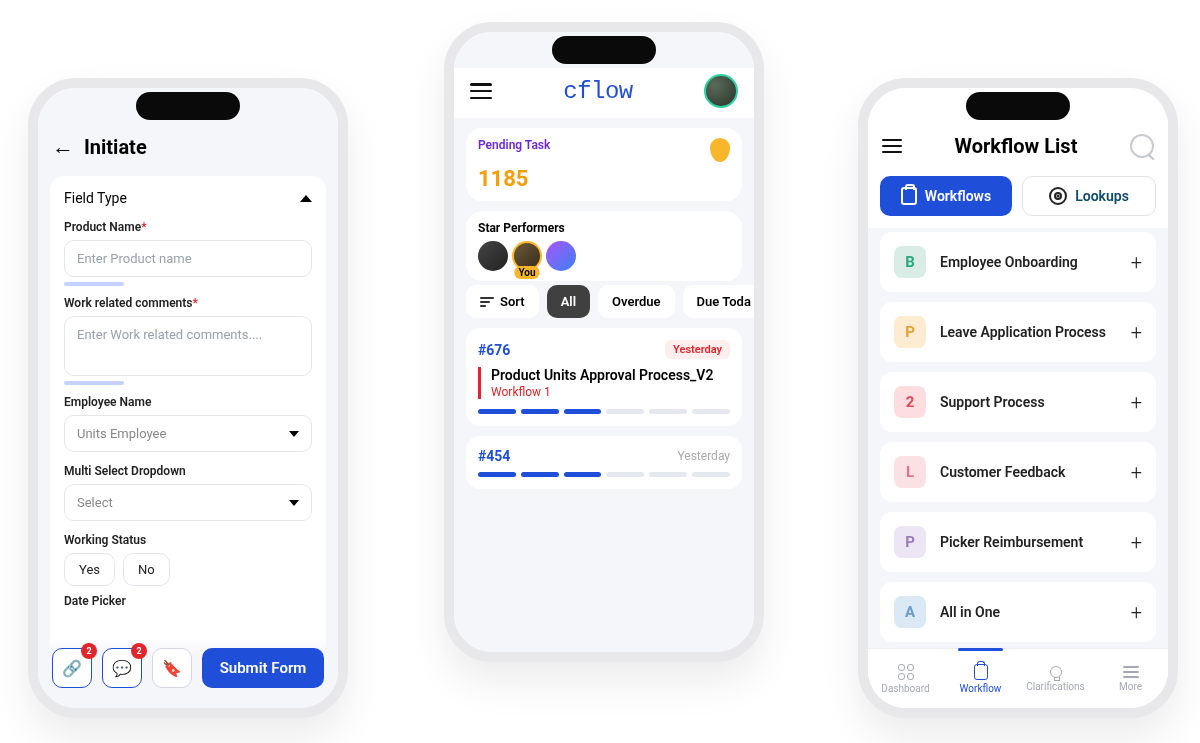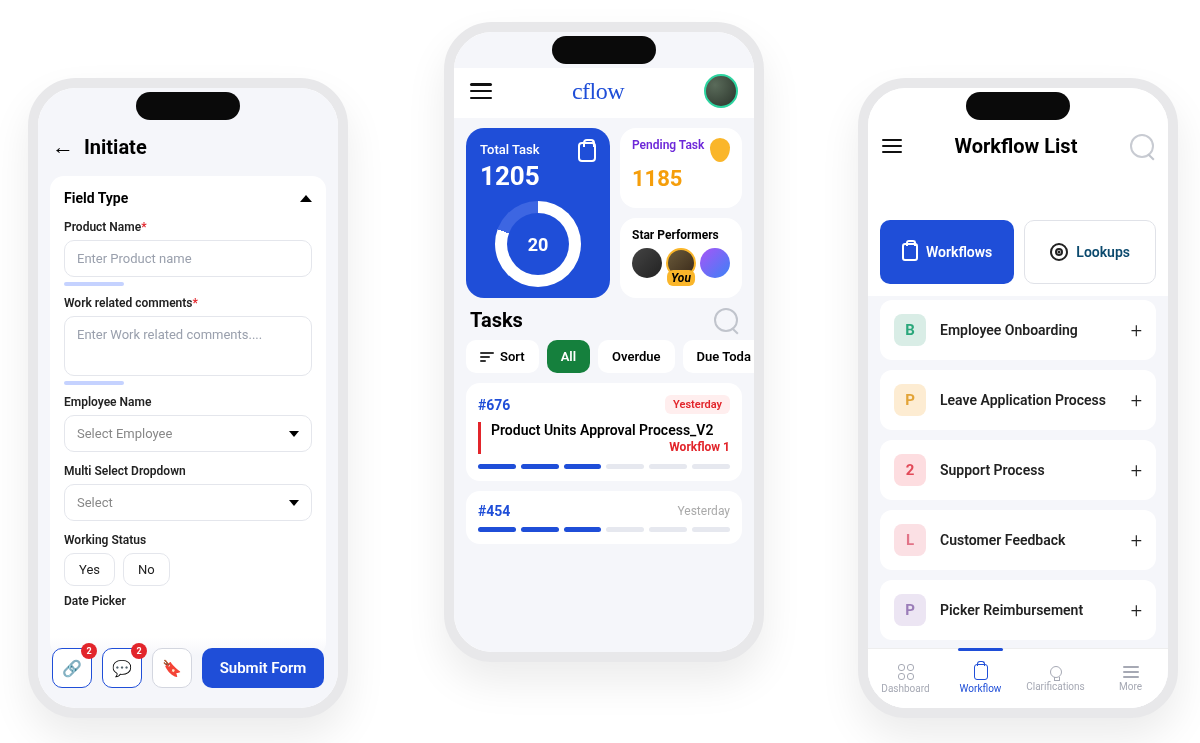--- a/index.html
+++ b/index.html
@@ -39,21 +39,21 @@
   .p1-back { font-size: 22px; font-weight: 600; margin-right: 10px; cursor:pointer;}
   .p1-title { font-size: 20px; font-weight: 700; }
 
   .p1-card {
     margin: 6px 12px 0;
     background:#fff; border-radius:14px;
     padding: 14px 14px 0;
     height: 480px;
     overflow: hidden;
   }
-  .p1-section-head { display:flex; justify-content:space-between; align-items:center; font-weight:700; font-size:14px; margin-bottom:14px;}
+  .p1-section-head { display:flex; justify-content:space-between; align-items:center; font-weight:400; font-size:14px; margin-bottom:14px;}
   .caret-up { width:0;height:0;border-left:6px solid transparent;border-right:6px solid transparent;border-bottom:7px solid #000;}
   .p1-label { font-size:12px; font-weight:600; margin: 8px 0 6px; color:#222;}
   .req { color:#e2252b; }
   .p1-input, .p1-textarea, .p1-select {
     width:100%; border:1px solid #e4e6ec; border-radius:10px;
     padding: 10px 12px; font-size:13px; color:#9aa0ad; background:#fff;
   }
   .p1-textarea { height: 60px; }
   .p1-select { display:flex; justify-content:space-between; align-items:center; color:#888;}
   .caret-down { width:0;height:0;border-left:5px solid transparent;border-right:5px solid transparent;border-top:6px solid #000;}
@@ -80,21 +80,21 @@
   }
   .p1-submit {
     flex:1; background:#1f4ed8; color:#fff; border:none; border-radius:10px;
     font-size:15px; font-weight:600;
   }
 
   
   .p2-head { display:flex; align-items:center; justify-content:space-between; padding: 6px 16px 10px; background:#fff;}
   .hamburger { width:22px; height:16px; display:flex; flex-direction:column; justify-content:space-between; cursor:pointer;}
   .hamburger span { height:2.5px; background:#111; border-radius:2px;}
-  .p2-logo { font-family: Liberation Serif, serif; color:#1f4ed8; font-size:24px; font-weight:500; letter-spacing:-.5px;}
+  .p2-logo { font-family: Liberation Mono, monospace; color:#1f4ed8; font-size:24px; font-weight:500; letter-spacing:-.5px;}
   .p2-avatar { width:34px; height:34px; border-radius:50%; background: radial-gradient(circle at 30% 30%, #5a6b5a, #2a332a); border:2px solid #2dd4a0;}
 
   .p2-cards { display:flex; gap:10px; padding:10px 12px 4px; background:#f5f6fa;}
   .p2-total {
     width:145px; height:170px; background:#1f4ed8; border-radius:18px; color:#fff;
     padding:14px; position:relative;
   }
   .p2-total-top { display:flex; justify-content:space-between; align-items:flex-start;}
   .p2-total-label { font-size:13px; font-weight:500;}
   .clip-icon { width:18px; height:20px; border:2px solid #fff; border-radius:4px; position:relative;}
@@ -111,57 +111,57 @@
   .p2-mini { background:#fff; border-radius:16px; padding:10px 12px; flex:1;}
   .p2-pending-top { display:flex; justify-content:space-between;}
   .p2-pending-label { font-size:12px; line-height:1.2; font-weight:600; color:#6d28d9;}
   .medal { width:20px;height:24px;background:#fab62a;border-radius:50% 50% 50% 50% / 40% 40% 60% 60%; position:relative;}
   .p2-pending-num { color:#f59e0b; font-size:22px; font-weight:700; margin-top:4px;}
   .p2-star-label { font-size:12px; font-weight:700; margin-bottom:6px;}
   .p2-stars { display:flex; gap:4px;}
   .p2-star-av { width:30px;height:30px;border-radius:50%; background:linear-gradient(135deg,#444,#222); position:relative;}
   .p2-star-av.you { border:2px solid #fab62a; background:linear-gradient(135deg,#6a5a3a,#3a2a1a);}
   .p2-star-av.c3 { background:linear-gradient(135deg,#a855f7,#3b82f6);}
-  .you-tag { position:absolute; bottom:-10px; left:50%; transform:translateX(-50%); background:#fab62a; font-size:12px; padding:1px 4px; border-radius:6px; font-weight:700;font-style:italic;}
+  .you-tag { position:absolute; bottom:-10px; left:50%; transform:translateX(-50%); background:#fab62a; font-size:10px; padding:1px 4px; border-radius:6px; font-weight:700;}
 
   .p2-tasks-head { display:flex; justify-content:space-between; align-items:center; padding:6px 16px 8px;}
   .p2-tasks-title { font-size:20px; font-weight:700;}
   .search-circ { width:24px;height:24px;border:2px solid #c0c4cc;border-radius:50%;position:relative;}
   .search-circ::after{content:"";position:absolute;width:8px;height:2px;background:#c0c4cc;bottom:-2px;right:-3px;transform:rotate(45deg);}
 
   .p2-filters { display:flex; gap:8px; padding:0 12px 10px; overflow:hidden;}
   .p2-chip { background:#fff; border-radius:10px; padding:9px 14px; font-size:13px; font-weight:600; display:flex; align-items:center; gap:6px; white-space:nowrap;}
-  .p2-chip.active { background:#15803d; color:#fff;}
+  .p2-chip.active { background:#404040; color:#fff;}
   .sort-ic { width:14px; display:flex; flex-direction:column; gap:2px;}
   .sort-ic span{height:2px;background:#333;border-radius:1px;}
   .sort-ic span:nth-child(1){width:14px;}.sort-ic span:nth-child(2){width:10px;}.sort-ic span:nth-child(3){width:6px;}
 
   .p2-task { background:#fff; border-radius:14px; margin:0 12px 10px; padding:12px;}
   .p2-task-top { display:flex; justify-content:space-between; align-items:center; margin-bottom:8px;}
   .p2-task-id { color:#1f4ed8; font-weight:700; font-size:14px;}
   .p2-badge-y { background:#fee; color:#e2252b; font-size:11px; padding:3px 8px; border-radius:6px; font-weight:600;}
   .p2-badge-g { color:#aaa; font-size:12px;}
   .p2-task-body { border-left:3px solid; padding-left:10px; margin-bottom:10px;}
   .p2-task-body.red { border-color:#e2252b;}
   .p2-task-body.grn { border-color:#10b981;}
   .p2-task-name { font-size:14px; font-weight:600; margin-bottom:2px;}
-  .p2-task-wf { font-size:12px; font-weight:700;text-align:right;}
+  .p2-task-wf { font-size:12px; font-weight:400;}
   .p2-task-wf.red{color:#e2252b;} .p2-task-wf.grn{color:#10b981;}
   .p2-progress { display:flex; gap:5px;}
   .p2-progress span { flex:1; height:5px; border-radius:3px; background:#e6e8ef;}
   .p2-progress span.fill { background:#1f4ed8;}
 
   
   .p3-head { display:flex; align-items:center; justify-content:space-between; padding:8px 14px 10px; background:#fff;}
   .p3-ham { width:20px;height:14px;display:flex;flex-direction:column;justify-content:space-between;}
   .p3-ham span{height:2px;background:#111;border-radius:2px;}
   .p3-title { font-size:20px; font-weight:700;}
 
   .p3-tabs { display:flex; gap:10px; padding:8px 12px 12px; background:#fff;}
-  .p3-tab { flex:1; border-radius:10px; padding:22px; font-size:14px; font-weight:600; display:flex; align-items:center; justify-content:center; gap:8px;margin-top:44px;}
+  .p3-tab { flex:1; border-radius:10px; padding:10px; font-size:14px; font-weight:600; display:flex; align-items:center; justify-content:center; gap:8px;}
   .p3-tab.active { background:#1f4ed8; color:#fff;}
   .p3-tab.inactive { background:#fff; border:1px solid #e0e2e8; color:#0c4a6e;}
   .tab-ic { width:16px;height:18px;border:2px solid currentColor;border-radius:3px;position:relative;}
   .tab-ic::before{content:"";position:absolute;top:-5px;left:2px;width:6px;height:4px;border:2px solid currentColor;border-bottom:none;border-radius:3px 3px 0 0;}
   .target-ic{width:18px;height:18px;border:2px solid #222;border-radius:50%;position:relative;}
   .target-ic::before{content:"";position:absolute;inset:3px;border:2px solid #222;border-radius:50%;}
   .target-ic::after{content:"";position:absolute;top:50%;left:50%;width:3px;height:3px;background:#222;border-radius:50%;transform:translate(-50%,-50%);}
 
   .p3-list { background:#f5f6fa; padding:4px 12px; overflow:hidden; height:440px;}
   .p3-row { background:#fff; border-radius:12px; padding:14px; margin-bottom:10px; display:flex; align-items:center; gap:14px;}
@@ -202,21 +202,21 @@
       <div class="p1-label"><span>Product Name</span><span class="req">*</span></div>
       <div class="p1-input"><span>Enter Product name</span></div>
       <div class="p1-underline"></div>
 
       <div class="p1-label"><span>Work related comments</span><span class="req">*</span></div>
       <div class="p1-textarea"><span>Enter Work related comments....</span></div>
       <div class="p1-underline"></div>
 
       <div class="p1-label">Employee Name</div>
       <div class="p1-select">
-        <span>Select Employee</span>
+        <span>Units Employee</span>
         <span class="caret-down"></span>
       </div>
 
       <div class="p1-label" style="margin-top:12px">Multi Select Dropdown</div>
       <div class="p1-select">
         <span>Select</span>
         <span class="caret-down"></span>
       </div>
 
       <div class="p1-label" style="margin-top:12px">Working Status</div>
@@ -252,32 +252,20 @@
       <div class="hamburger">
           <span></span>
           <span></span>
           <span></span>
         </div>
       <div class="p2-logo">cflow</div>
       <div class="p2-avatar"></div>
     </div>
 
     <div class="p2-cards">
-      <div class="p2-total">
-        <div class="p2-total-top">
-          <div>
-            <div class="p2-total-label">Total Task</div>
-            <div class="p2-total-num">1205</div>
-          </div>
-          <div class="clip-icon"></div>
-        </div>
-        <div class="p2-ring">
-          <div class="p2-ring-inner">20</div>
-        </div>
-      </div>
       <div class="p2-right">
         <div class="p2-mini">
           <div class="p2-pending-top">
             <div class="p2-pending-label">Pending Task</div>
             <div class="medal"></div>
           </div>
           <div class="p2-pending-num">1185</div>
         </div>
         <div class="p2-mini">
           <div class="p2-star-label">Star Performers</div>
@@ -285,24 +273,20 @@
             <div class="p2-star-av"></div>
             <div class="p2-star-av you">
                 <span class="you-tag">You</span>
               </div>
             <div class="p2-star-av c3"></div>
           </div>
         </div>
       </div>
     </div>
 
-    <div class="p2-tasks-head">
-      <div class="p2-tasks-title">Tasks</div>
-      <div class="search-circ"></div>
-    </div>
 
     <div class="p2-filters">
       <div class="p2-chip">
         <div class="sort-ic">
             <span></span>
             <span></span>
             <span></span>
           </div>
         <span>Sort</span>
       </div>

